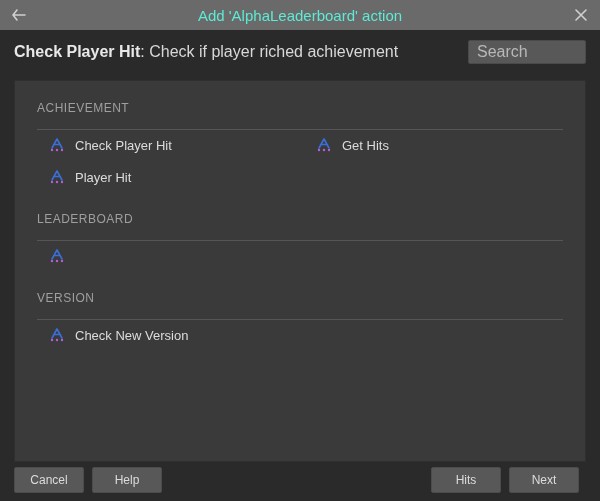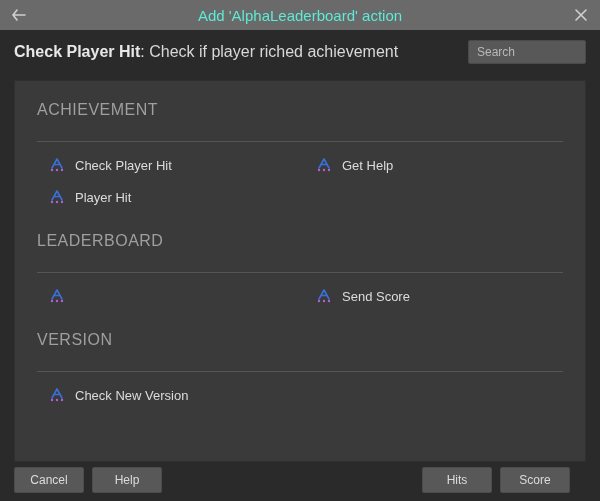--- a/index.html
+++ b/index.html
@@ -55,40 +55,40 @@
   }
   .subbar .desc .bold { font-weight: 600; color: #e8e8e8; }
   .searchbox {
     width: 118px;
     height: 24px;
     background: #585858;
     border: 1px solid #4a4a4a;
     border-radius: 2px;
     padding: 0 8px;
     color: #ddd;
-    font-size: 12px;
+    font-size: 16px;
     outline: none;
   }
   .searchbox::placeholder { color: #b8b8b8; }
   .panel {
     margin: 6px 14px 0 14px;
     background: #3a3a3a;
     border: 1px solid #2f2f2f;
     height: 382px;
     padding: 20px 22px 10px 22px;
     overflow: hidden;
   }
   .section { margin-bottom: 24px; }
   .section-title {
     color: #9f9f9f;
-    font-size: 16px;
+    font-size: 12px;
     letter-spacing: 0.5px;
     border-bottom: 1px solid #555;
-    padding-bottom: 22px;
-    margin-bottom: 12px;
+    padding-bottom: 14px;
+    margin-bottom: 4px;
   }
   .items {
     display: grid;
     grid-template-columns: 1fr 1fr;
     column-gap: 20px;
     row-gap: 10px;
     padding-left: 12px;
   }
   .item {
     display: flex;
@@ -100,21 +100,21 @@
     font-size: 13px;
   }
   .alpha-icon {
     width: 16px; height: 14px;
     position: relative;
     flex-shrink: 0;
   }
   .alpha-icon svg { display: block; }
   .footer {
     position: absolute;
-    bottom: 0; left: 0; right: 16px;
+    bottom: 0; left: 0; right: 7px;
     height: 42px;
     display: flex;
     align-items: center;
     padding: 0 14px;
     gap: 8px;
   }
   .footer .spacer { flex: 1; }
   .btn {
     min-width: 70px;
     height: 26px;
@@ -168,21 +168,21 @@
       </div>
       <div class="item">
         <span class="alpha-icon">
             <svg width="16" height="14" viewBox="0 0 16 14">
   <circle cx="3" cy="12" r="1.2" fill="#b75fd6"></circle>
   <circle cx="8" cy="12" r="1.2" fill="#b75fd6"></circle>
   <circle cx="13" cy="12" r="1.2" fill="#b75fd6"></circle>
   <path d="M8 1 L3 10 M8 1 L13 10 M5.2 6.5 L10.8 6.5" stroke="#3a6fd8" stroke-width="1.6" fill="none" stroke-linecap="round"></path>
 </svg>
           </span>
-        <span>Get Help</span>
+        <span>Get Hits</span>
       </div>
       <div class="item">
         <span class="alpha-icon">
             <svg width="16" height="14" viewBox="0 0 16 14">
   <circle cx="3" cy="12" r="1.2" fill="#b75fd6"></circle>
   <circle cx="8" cy="12" r="1.2" fill="#b75fd6"></circle>
   <circle cx="13" cy="12" r="1.2" fill="#b75fd6"></circle>
   <path d="M8 1 L3 10 M8 1 L13 10 M5.2 6.5 L10.8 6.5" stroke="#3a6fd8" stroke-width="1.6" fill="none" stroke-linecap="round"></path>
 </svg>
           </span>
@@ -196,31 +196,20 @@
     <div class="items">
       <div class="item">
         <span class="alpha-icon">
             <svg width="16" height="14" viewBox="0 0 16 14">
   <circle cx="3" cy="12" r="1.2" fill="#b75fd6"></circle>
   <circle cx="8" cy="12" r="1.2" fill="#b75fd6"></circle>
   <circle cx="13" cy="12" r="1.2" fill="#b75fd6"></circle>
   <path d="M8 1 L3 10 M8 1 L13 10 M5.2 6.5 L10.8 6.5" stroke="#3a6fd8" stroke-width="1.6" fill="none" stroke-linecap="round"></path>
 </svg>
           </span>
-      </div>
-      <div class="item">
-        <span class="alpha-icon">
-            <svg width="16" height="14" viewBox="0 0 16 14">
-  <circle cx="3" cy="12" r="1.2" fill="#b75fd6"></circle>
-  <circle cx="8" cy="12" r="1.2" fill="#b75fd6"></circle>
-  <circle cx="13" cy="12" r="1.2" fill="#b75fd6"></circle>
-  <path d="M8 1 L3 10 M8 1 L13 10 M5.2 6.5 L10.8 6.5" stroke="#3a6fd8" stroke-width="1.6" fill="none" stroke-linecap="round"></path>
-</svg>
-          </span>
-        <span>Send Score</span>
       </div>
     </div>
   </div>
 
   <div class="section">
     <div class="section-title">VERSION</div>
     <div class="items">
       <div class="item">
         <span class="alpha-icon">
             <svg width="16" height="14" viewBox="0 0 16 14">
@@ -235,14 +224,14 @@
     </div>
   </div>
 
 </div>
 
 <div class="footer">
   <button class="btn">Cancel</button>
   <button class="btn">Help</button>
   <div class="spacer"></div>
   <button class="btn">Hits</button>
-  <button class="btn">Score</button>
+  <button class="btn">Next</button>
 </div>
 
 </body></html>

